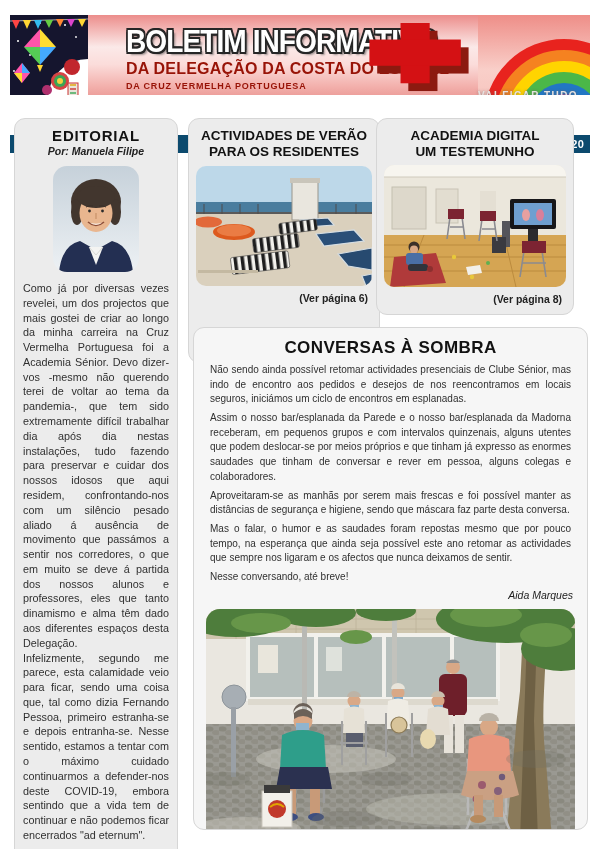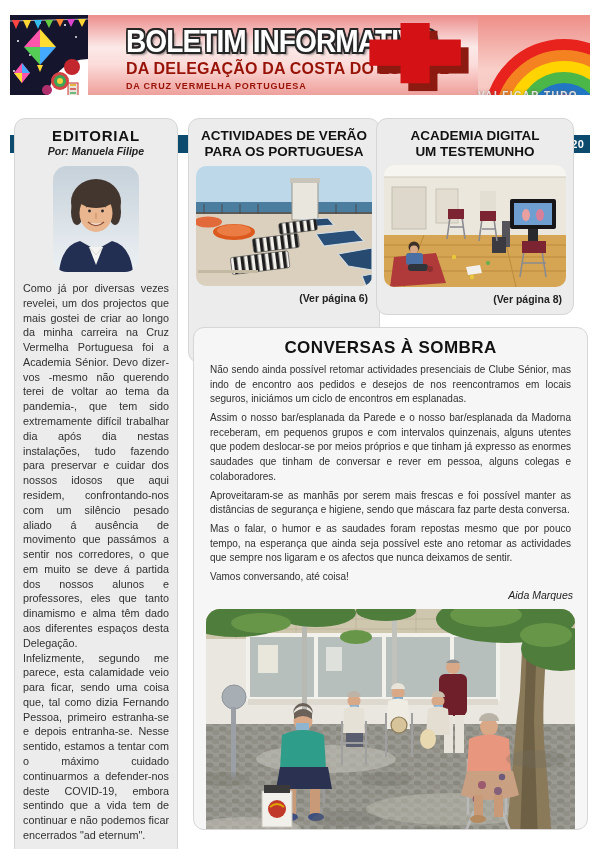--- a/index.html
+++ b/index.html
@@ -179,21 +179,21 @@
   <div class="ed-text">
     <p>Como já por diversas vezes revelei, um dos projectos que mais gostei de criar ao longo da minha carreira na Cruz Vermelha Portuguesa foi a Academia Sénior. Devo dizer-vos -mesmo não querendo terei de voltar ao tema da pandemia-, que tem sido extremamente difícil trabalhar dia após dia nestas instalações, tudo fazendo para preservar e cuidar dos nossos idosos que aqui residem, confrontando-nos com um silêncio pesado aliado á ausência de movimento que passámos a sentir nos corredores, o que em muito se deve á partida dos nossos alunos e professores, eles que tanto dinamismo e alma têm dado aos diferentes espaços desta Delegação.</p>
     <p>Infelizmente, segundo me parece, esta calamidade veio para ficar, sendo uma coisa que, tal como dizia Fernando Pessoa, primeiro estranha-se e depois entranha-se. Nesse sentido, estamos a tentar com o máximo cuidado continuarmos a defender-nos deste COVID-19, embora sentindo que a vida tem de continuar e não podemos ficar encerrados "ad eternum".</p>
   </div>
 
 </div>
 
 <div class="abs panel feat-left">
   <div class="feat-h">
     <span>ACTIVIDADES DE VERÃO</span><br>
-    <span>PARA OS PORTUGUESA</span>
+    <span>PARA OS RESIDENTES</span>
   </div>
   <div class="feat-photo">
     <svg viewBox="0 0 176 120" width="176" height="120" preserveAspectRatio="none">
       <defs>
         <pattern id="stripes" width="7" height="7" patternUnits="userSpaceOnUse">
           <rect width="7" height="7" fill="#f2f1ec"></rect>
             <rect width="3.5" height="7" fill="#1e1e1e"></rect>
         </pattern>
       </defs>
       <rect width="176" height="47" fill="#bdd8e9"></rect>
@@ -281,21 +281,21 @@
   <div class="verpagina">(Ver página 8)</div>
 </div>
 
 <div class="abs panel main-box">
   <div class="main-h">CONVERSAS À SOMBRA</div>
   <div class="main-text">
     <p>Não sendo ainda possível retomar actividades presenciais de Clube Sénior, mas indo de encontro aos pedidos e desejos de nos reencontramos em locais seguros, iniciámos um ciclo de encontros em esplanadas.</p>
     <p>Assim o nosso bar/esplanada da Parede e o nosso bar/esplanada da Madorna receberam, em pequenos grupos e com intervalos quinzenais, alguns utentes que podem deslocar-se por meios próprios e que tinham já expresso as enormes saudades que tinham de conversar e rever em pessoa, alguns colegas e colaboradores.</p>
     <p>Aproveitaram-se as manhãs por serem mais frescas e foi possível manter as distâncias de segurança e higiene, sendo que máscara faz parte desta conversa.</p>
     <p>Mas o falar, o humor e as saudades foram repostas mesmo que por pouco tempo, na esperança que ainda seja possível este ano retomar as actividades que sempre nos ligaram e os afectos que nunca deixamos de sentir.</p>
-    <p>Vamos conversando, até coisa!</p>
+    <p>Nesse conversando, até breve!</p>
   </div>
   <div class="signature">Aida Marques</div>
 
   <div class="main-photo">
     <svg viewBox="0 0 369 232" width="369" height="232" preserveAspectRatio="none">
       <defs>
         <pattern id="cobble" width="13" height="9" patternUnits="userSpaceOnUse">
           <rect width="13" height="9" fill="#9a9992"></rect>
           <ellipse cx="3.5" cy="3" rx="4" ry="2.6" fill="#8a897f"></ellipse>
           <ellipse cx="10" cy="6.5" rx="4" ry="2.6" fill="#918f86"></ellipse>

